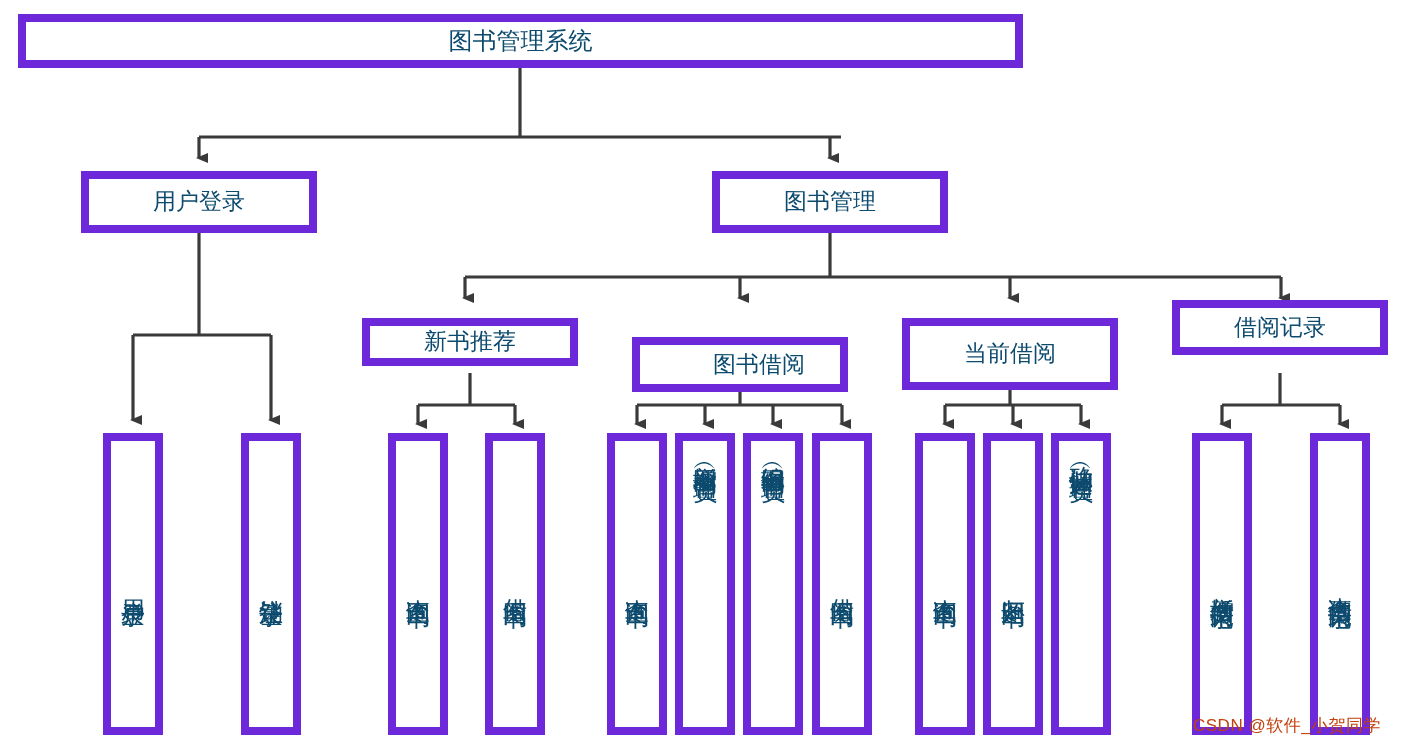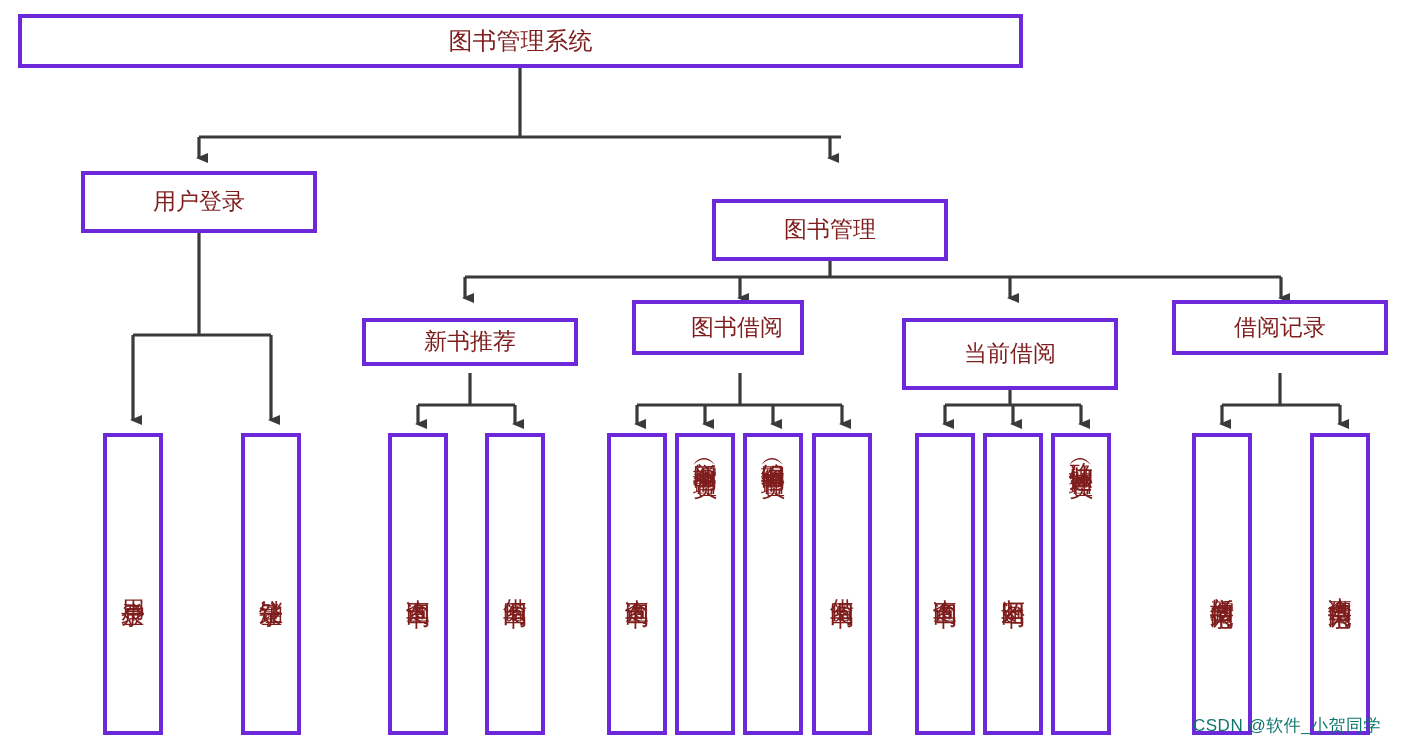--- a/index.html
+++ b/index.html
@@ -23,25 +23,25 @@
     position: absolute;
     left: 0;
     top: 0;
     width: 1405px;
     height: 747px;
   }
   .node {
     position: absolute;
     box-sizing: border-box;
     background: #ffffff;
-    border: 4px solid #6d28d9;
+    border: 8px solid #6d28d9;
     display: flex;
     align-items: center;
     justify-content: center;
-    color: #7f1d1d;
+    color: #0c4a6e;
     z-index: 2;
   }
   .node .label {
     text-align: center;
     line-height: 1.18;
     white-space: nowrap;
   }
   
   .node.horiz .label {
     font-size: 23px;
@@ -65,21 +65,21 @@
   }
   .node.vert.centered {
     align-items: center;
     padding-top: 0;
   }
   .watermark {
     position: absolute;
     left: 1193px;
     top: 714px;
     font-size: 17px;
-    color: #0f766e;
+    color: #c2410c;
     letter-spacing: 0.5px;
     white-space: nowrap;
     z-index: 5;
   }
 </style>
 </head>
 <body>
 
 <div id="diagram">
 
@@ -133,28 +133,28 @@
     </g>
   </svg>
 
   <div class="node horiz root" style="left:18px; top:14px; width:1005px; height:54px;">
     <span class="label">图书管理系统</span>
   </div>
 
   <div class="node horiz" style="left:81px; top:171px; width:236px; height:62px;">
     <span class="label">用户登录</span>
   </div>
-  <div class="node horiz" style="left:712px; top:171px; width:236px; height:62px;margin-top:28px;">
+  <div class="node horiz" style="left:712px; top:171px; width:236px; height:62px;">
     <span class="label">图书管理</span>
   </div>
 
   <div class="node horiz" style="left:362px; top:318px; width:216px; height:48px;align-items:center;">
     <span class="label">新书推荐</span>
   </div>
-  <div class="node horiz" style="left:632px; top:300px; width:172px; height:55px;padding-left:38px;">
+  <div class="node horiz" style="left:632px; top:337px; width:216px; height:55px;padding-left:38px;">
     <span class="label">图书借阅</span>
   </div>
   <div class="node horiz" style="left:902px; top:318px; width:216px; height:72px;">
     <span class="label">当前借阅</span>
   </div>
   <div class="node horiz" style="left:1172px; top:300px; width:216px; height:55px;">
     <span class="label">借阅记录</span>
   </div>
 
   <div class="node vert centered" style="left:103px; top:433px; width:60px; height:302px;">

